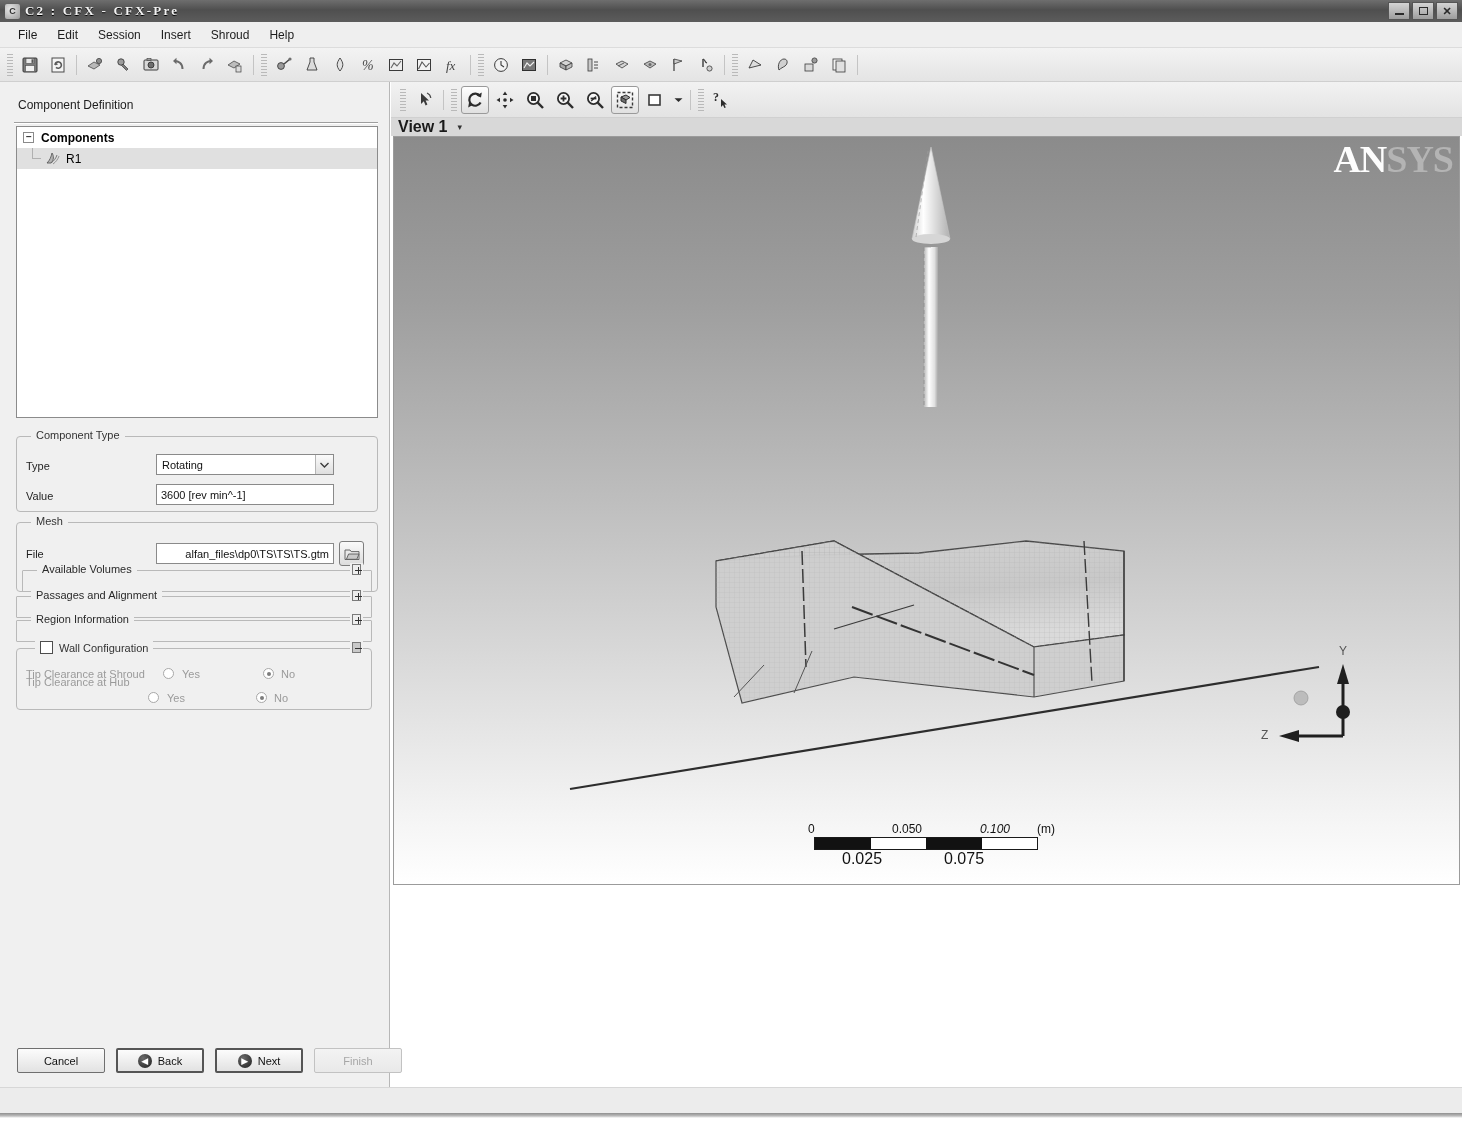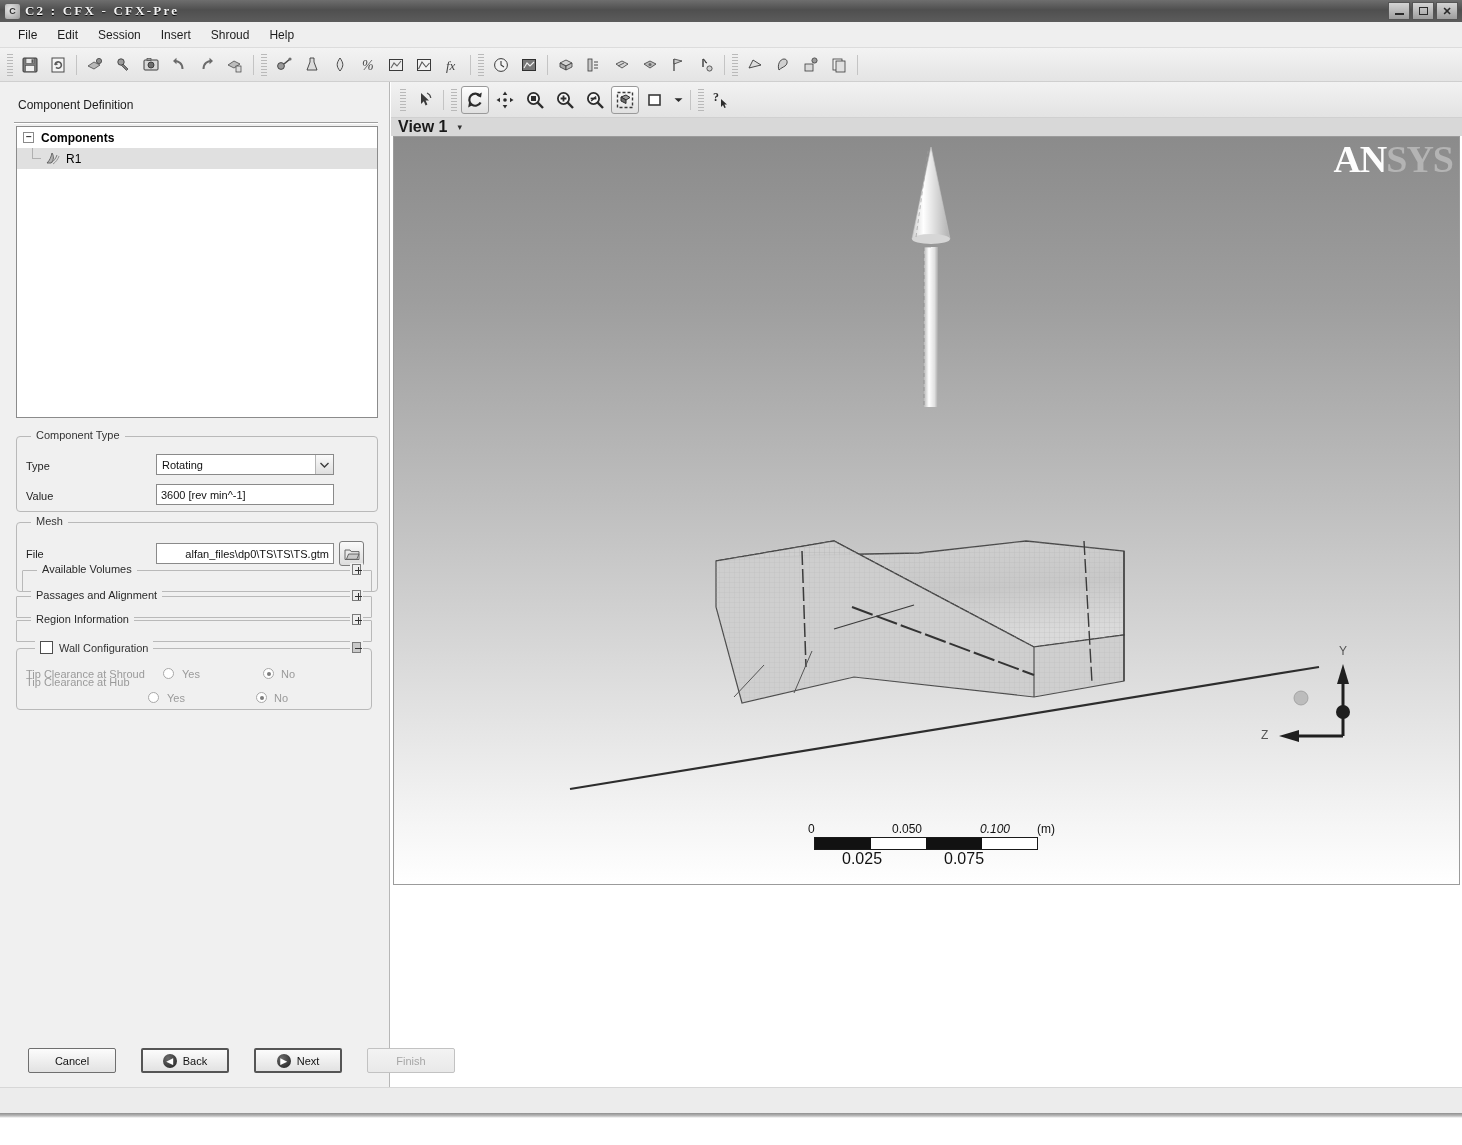--- a/index.html
+++ b/index.html
@@ -188,21 +188,21 @@
     border: 1px solid #a8a8a8; background: #fff;
     display: inline-block; vertical-align: middle; position: relative;
   }
   .radio.on::after {
     content:""; position:absolute; left:2.5px; top:2.5px;
     width:4px;height:4px;border-radius:50%;background:#7d7d7d;
   }
   .dim { color: #9a9a9a; }
 
   
-  .btnrow { position: absolute; left: 28px; bottom: 14px; display: flex; gap: 25px; }
+  .btnrow { position: absolute; left: 17px; bottom: 14px; display: flex; gap: 11px; }
   .btn {
     width: 88px; height: 25px;
     background: linear-gradient(to bottom,#fcfcfc,#e2e2e2);
     border: 1px solid #6f6f6f; border-radius: 2px;
     font-size: 11px; color: #111;
     display: flex; align-items: center; justify-content: center; gap: 6px;
   }
   .btn.strong { border: 2px solid #555; }
   .btn.disabled { color: #a6a6a6; border-color: #c2c2c2;
     background: linear-gradient(to bottom,#f3f3f3,#e9e9e9); }

